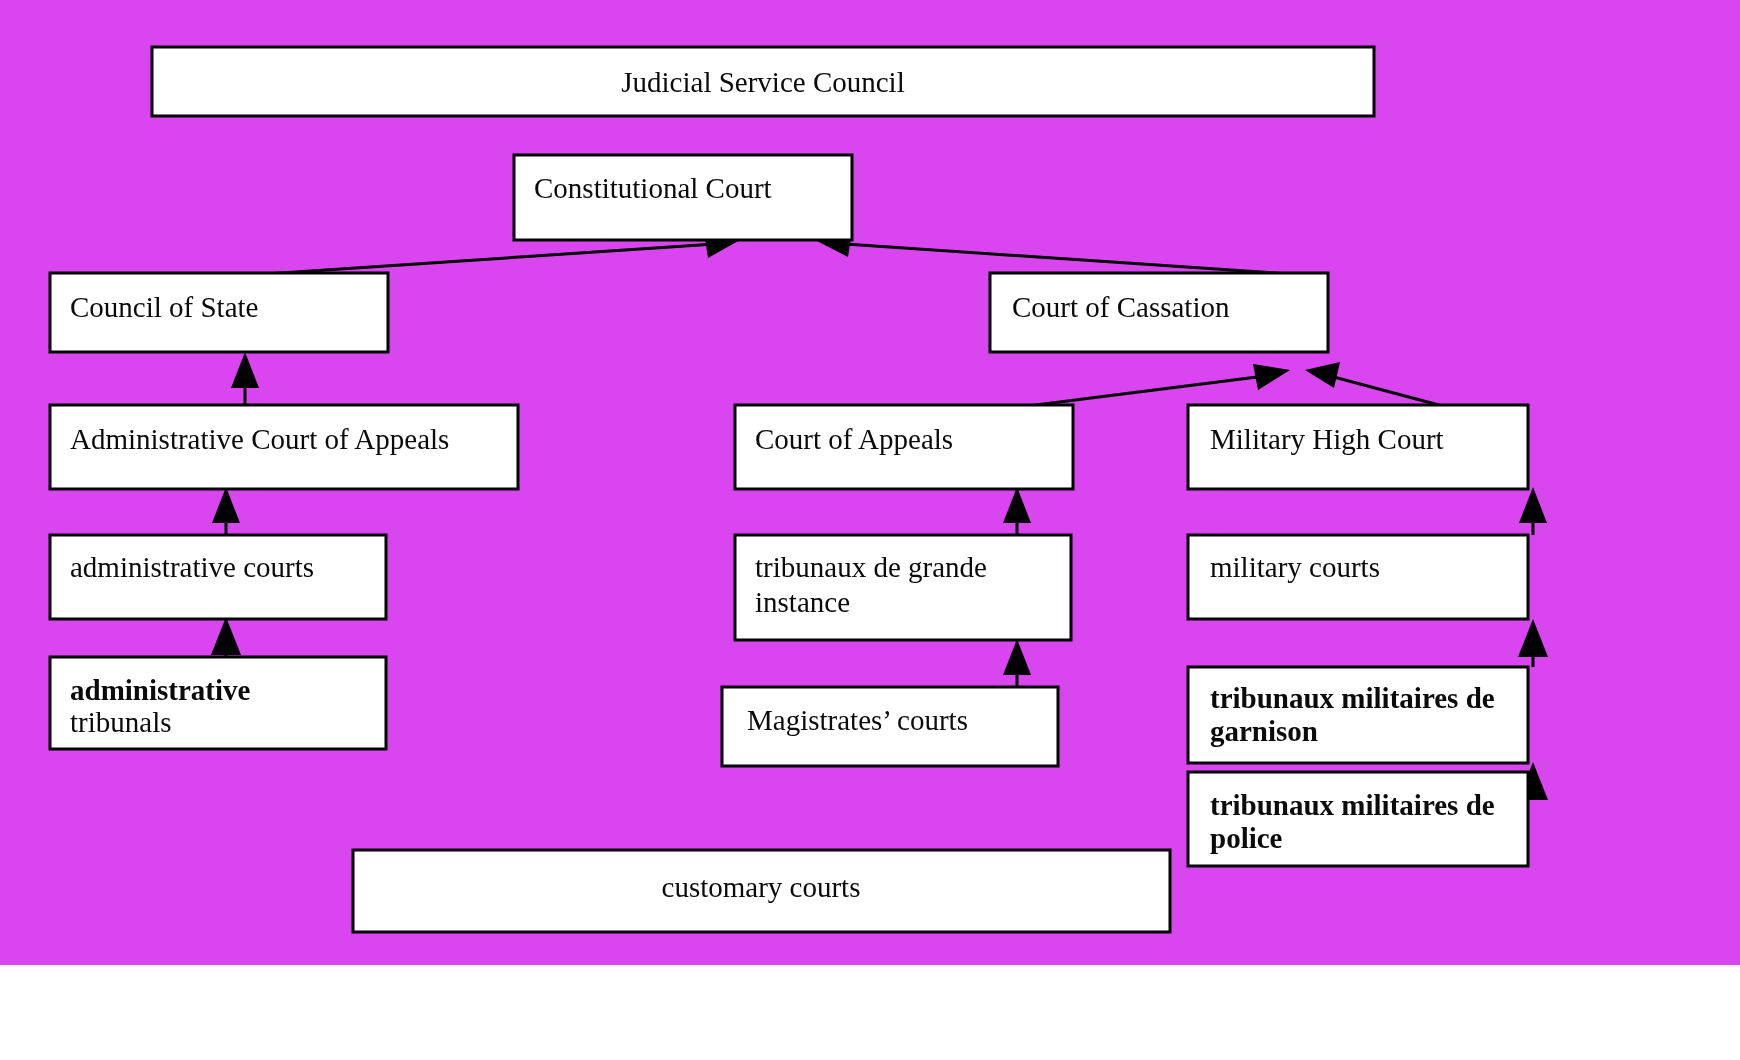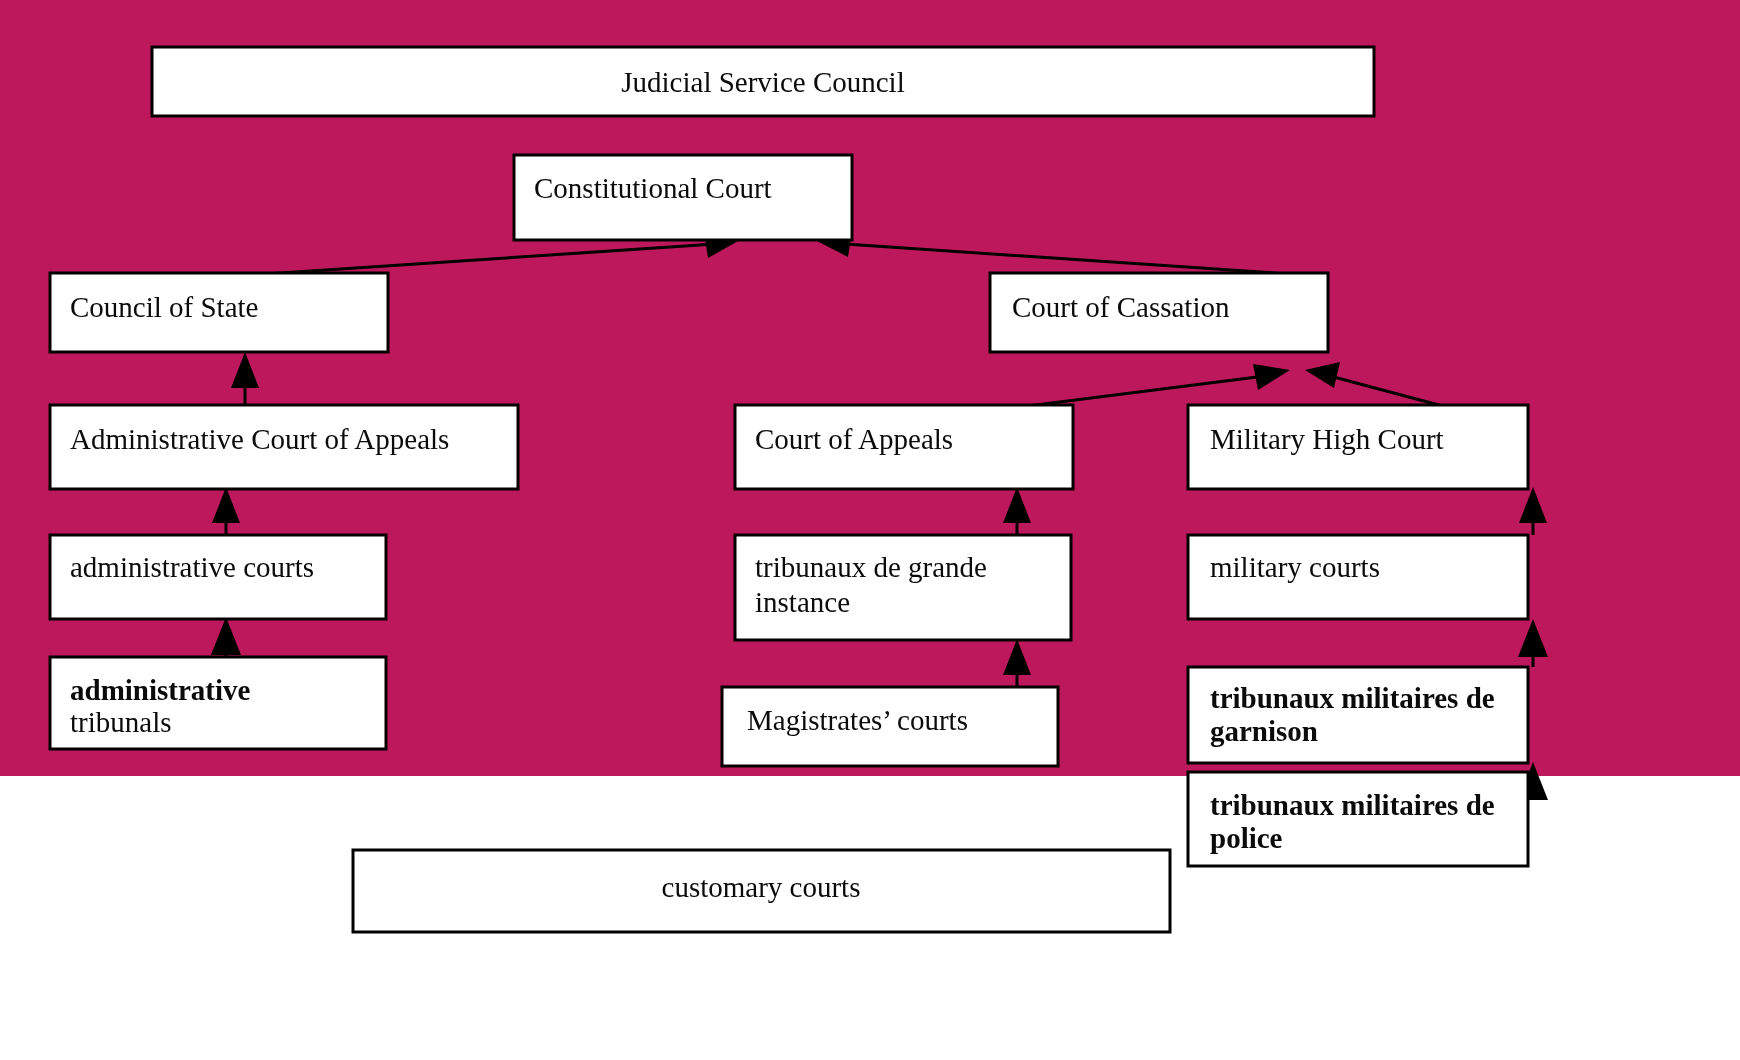--- a/index.html
+++ b/index.html
@@ -9,22 +9,22 @@
   }
   body {
     width: 1740px;
     height: 1060px;
     font-family: "Liberation Serif", "DejaVu Serif", serif;
     overflow: hidden;
   }
   #diagram-root {
     position: relative;
     width: 1740px;
-    height: 776px;
-    background: #be185d;
+    height: 965px;
+    background: #d946ef;
   }
   svg#court-hierarchy-svg {
     display: block;
     width: 1740px;
     height: 1060px;
   }
   .node-box {
     fill: #ffffff;
     stroke: #000000;
     stroke-width: 3;

